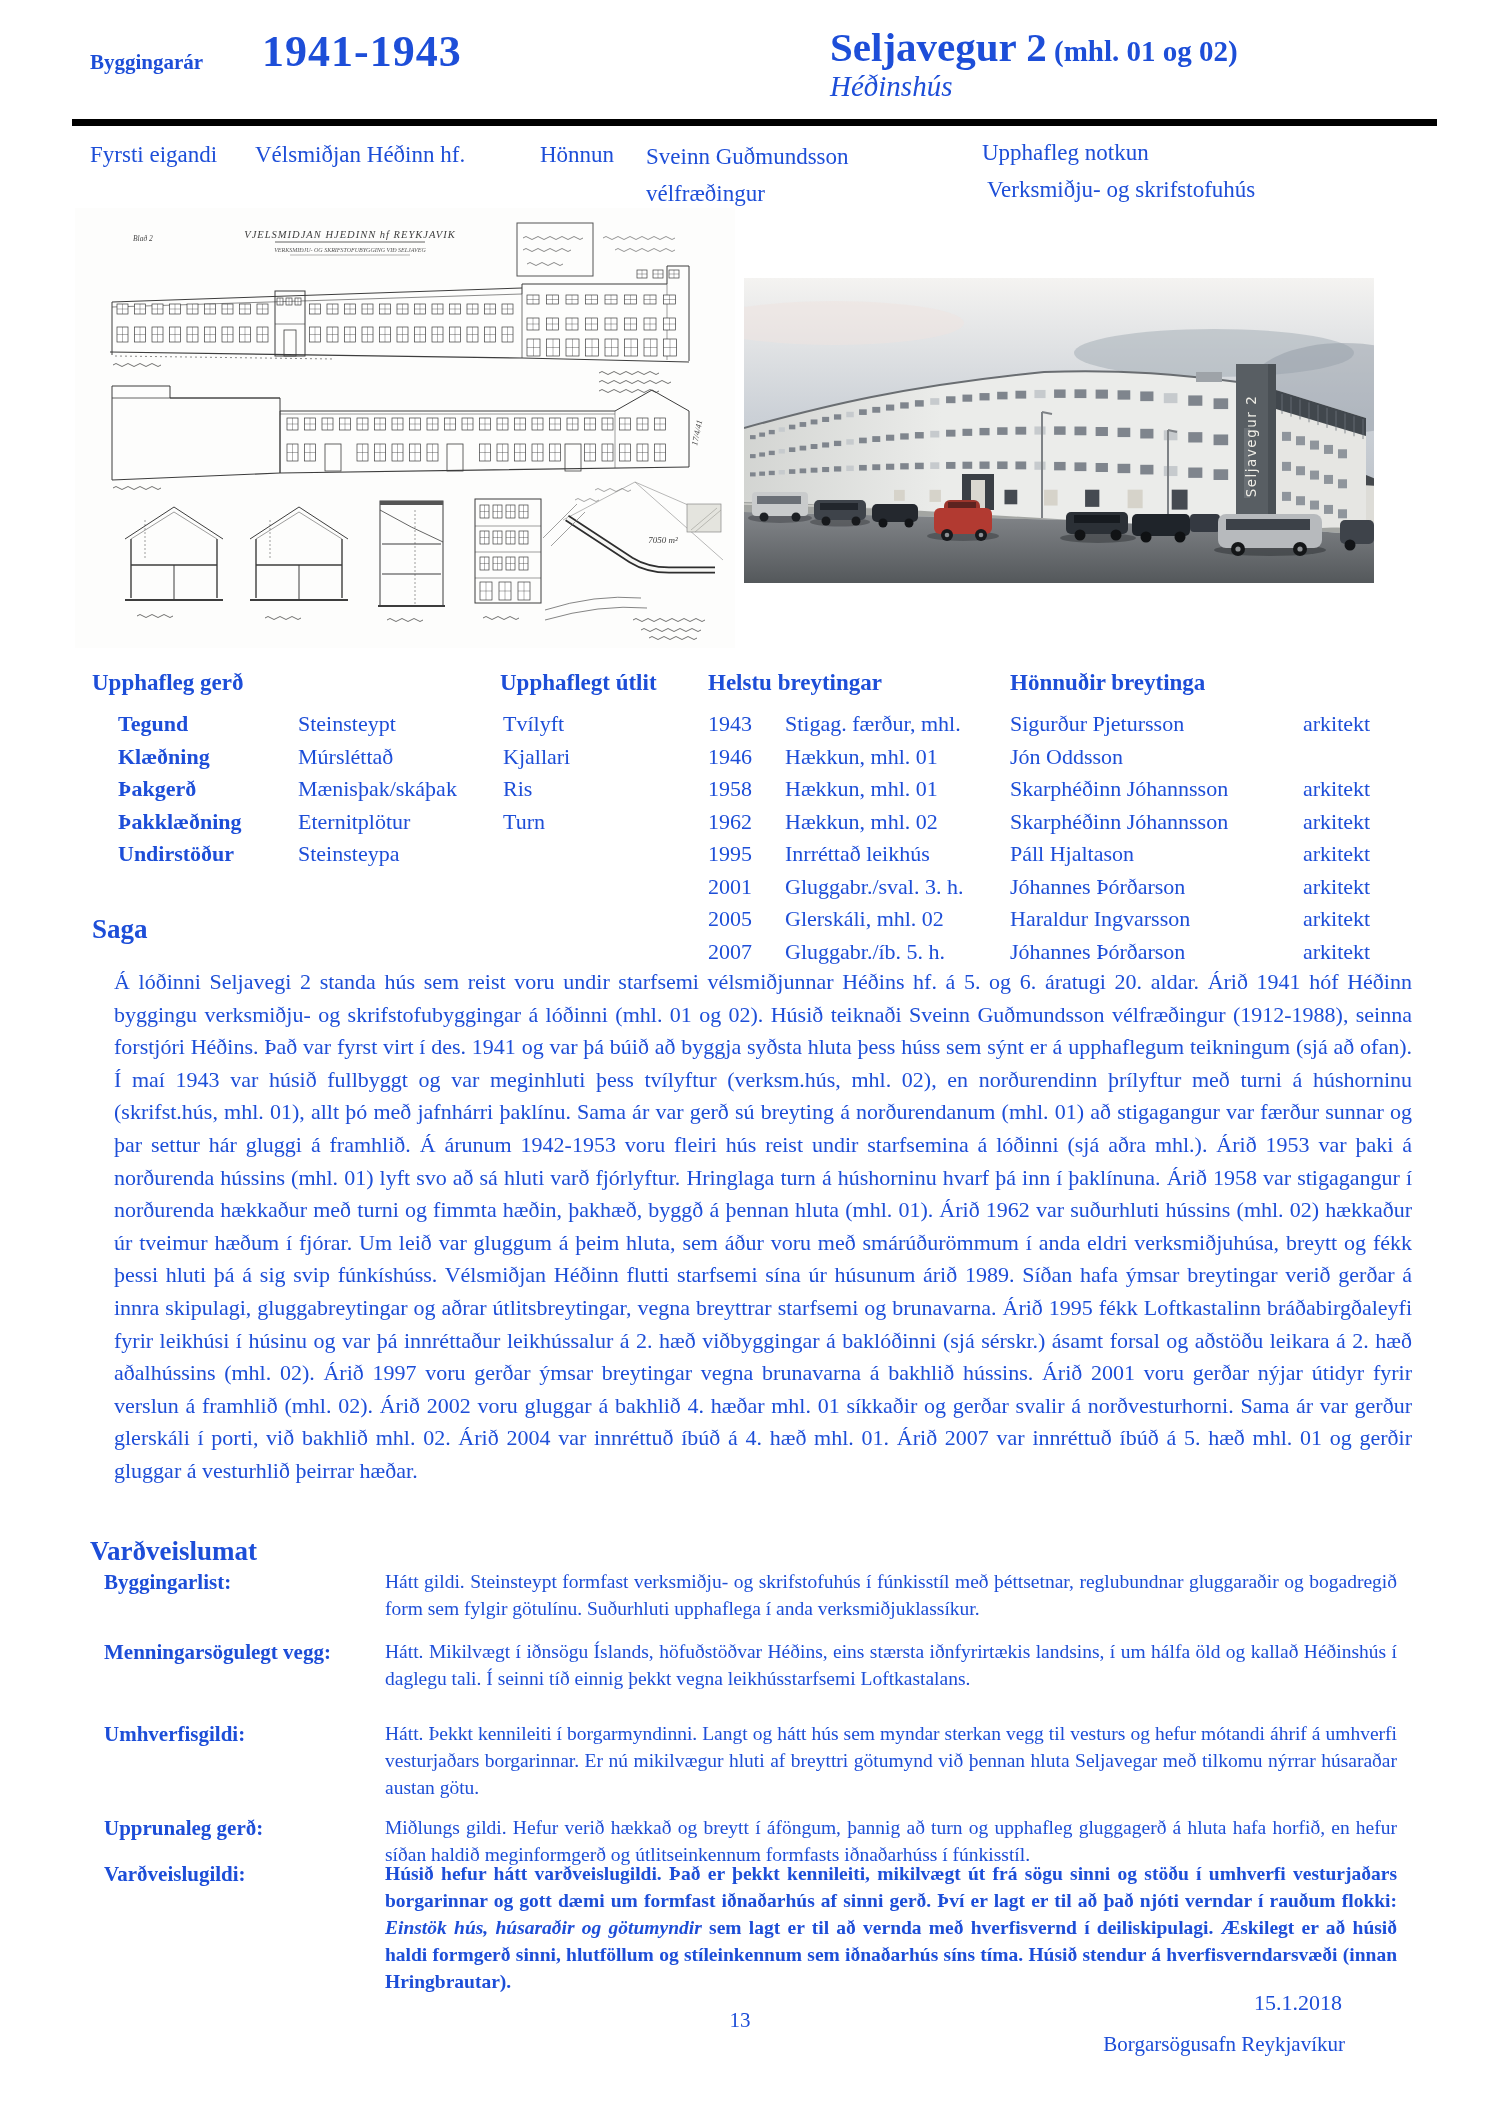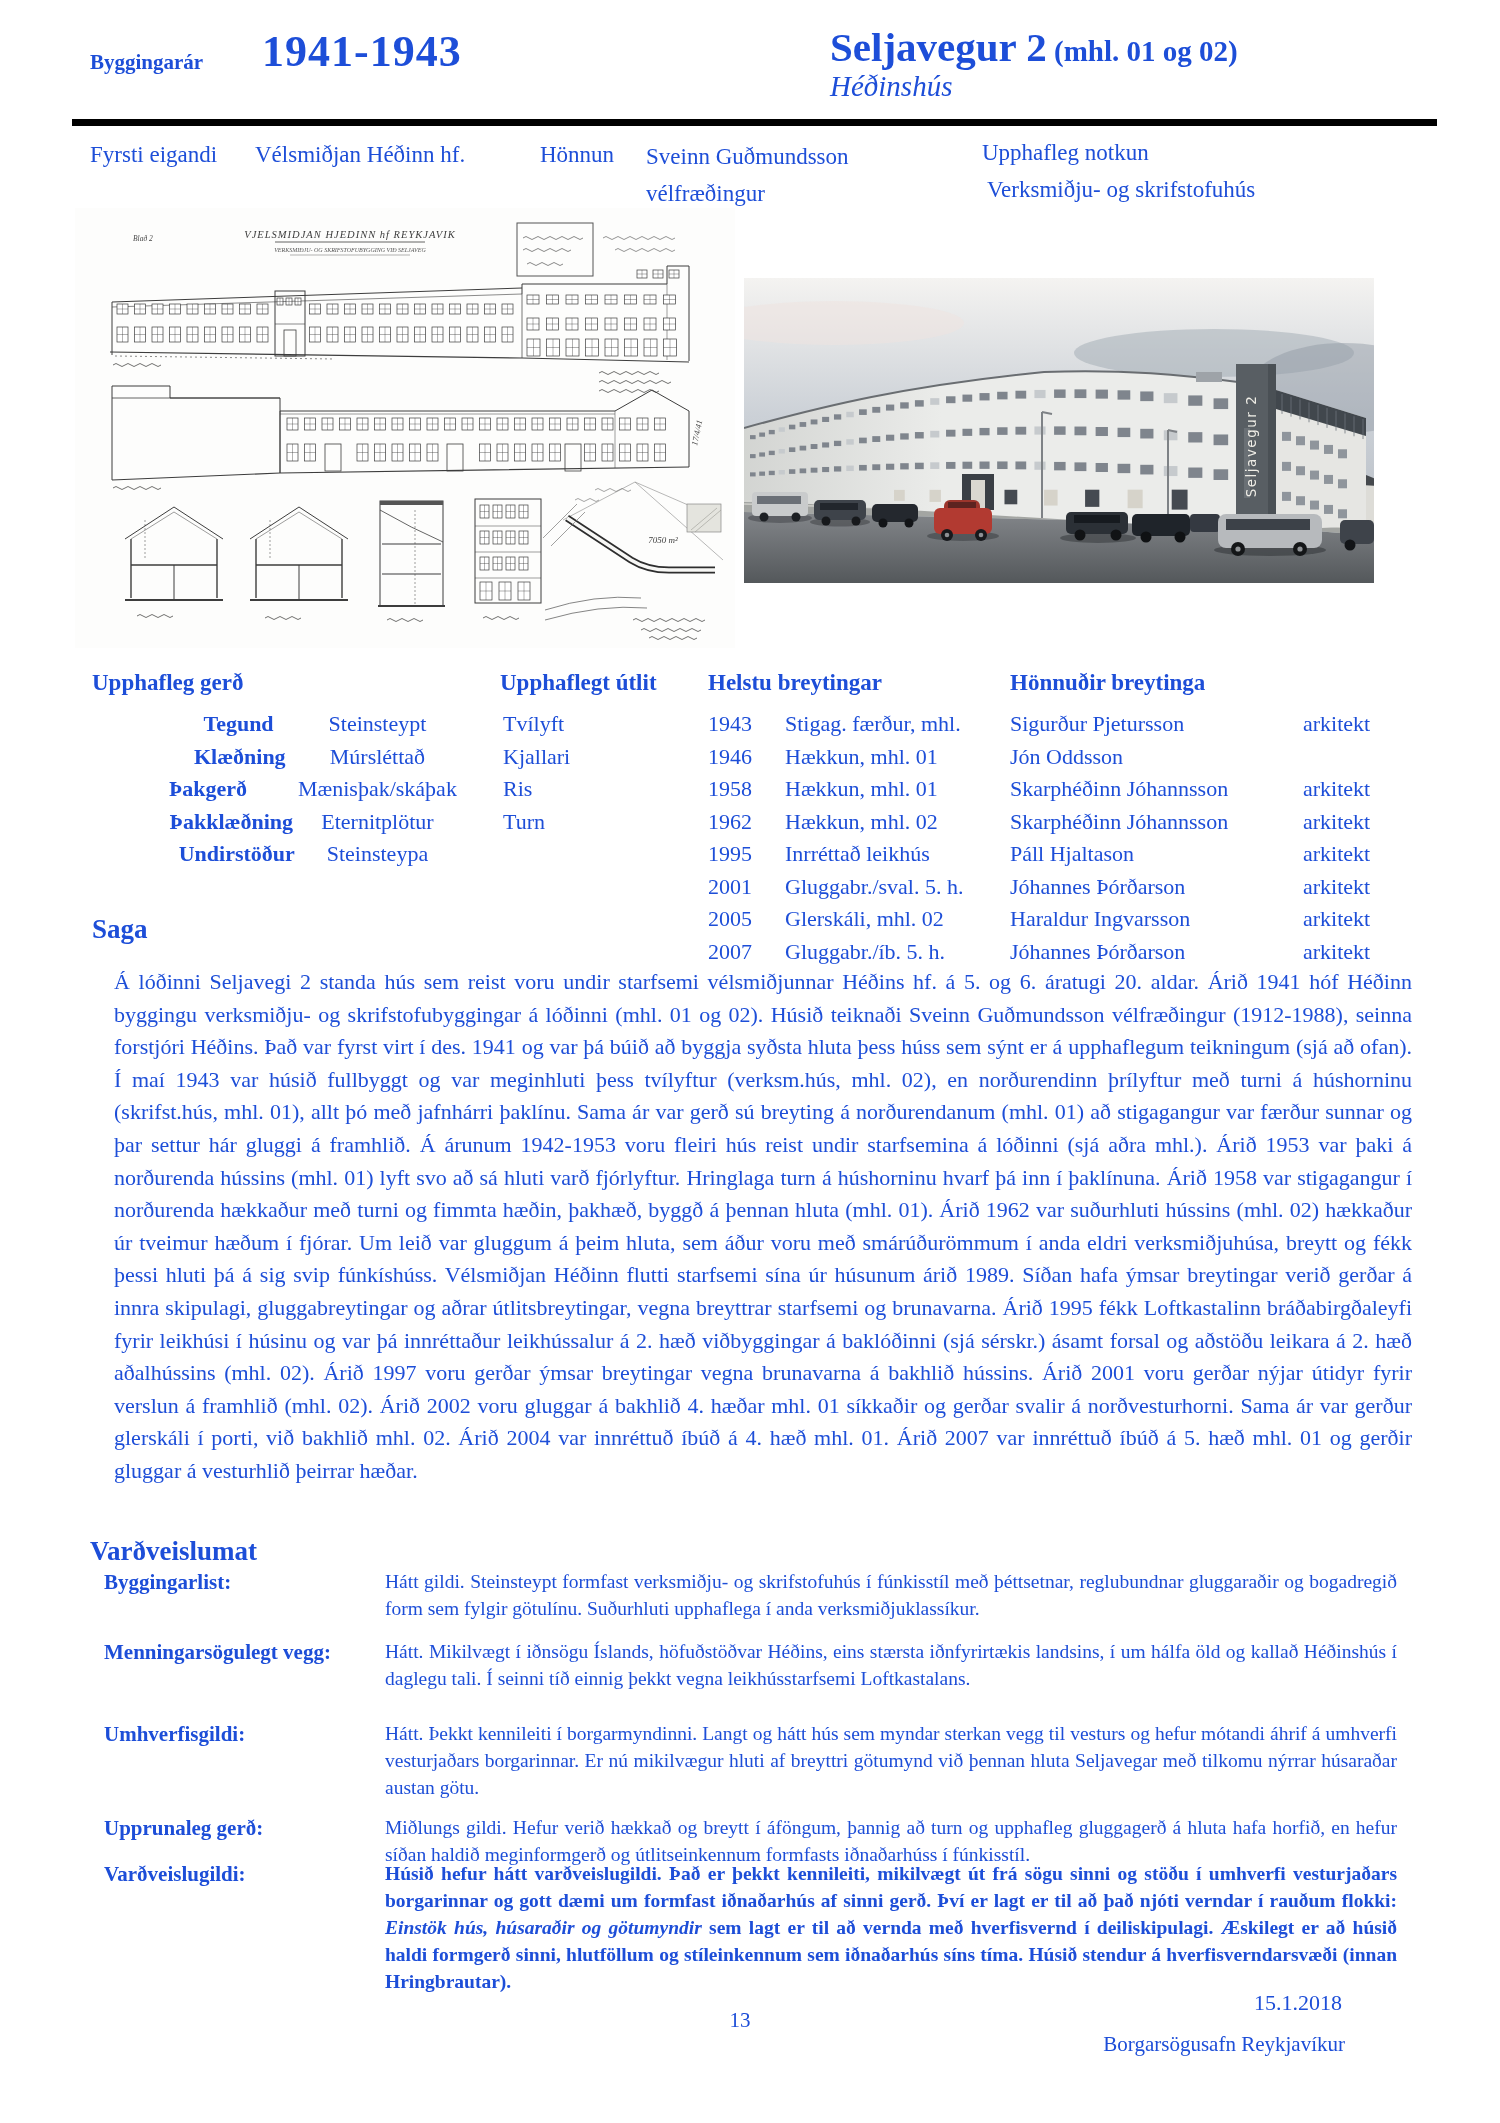--- a/index.html
+++ b/index.html
@@ -783,21 +783,21 @@
           <circle cx="556" cy="271" r="7" fill="#141618"></circle>
         <circle cx="494" cy="271" r="2.6" fill="#909396"></circle>
           <circle cx="556" cy="271" r="2.6" fill="#909396"></circle>
       </g>
       <rect x="596" y="242" width="34" height="24" rx="5" fill="#3e434a"></rect>
       <circle cx="606" cy="267" r="5.5" fill="#121417"></circle>
     </g>
   </svg>
 
   <div class="abs tbl-h" style="left:92px;top:670px;">Upphafleg gerð</div>
-  <div class="abs tbl" style="left:118px;top:708px;text-align:center;">
+  <div class="abs tbl" style="left:118px;top:708px;">
     <div><span class="fm-lb">Tegund</span><span>Steinsteypt</span></div>
     <div><span class="fm-lb">Klæðning</span><span>Múrsléttað</span></div>
     <div><span class="fm-lb">Þakgerð</span><span>Mænisþak/skáþak</span></div>
     <div><span class="fm-lb">Þakklæðning</span><span>Eternitplötur</span></div>
     <div><span class="fm-lb">Undirstöður</span><span>Steinsteypa</span></div>
   </div>
 
   <div class="abs tbl-h" style="left:500px;top:670px;">Upphaflegt útlit</div>
   <div class="abs tbl" style="left:503px;top:708px;">
     <div>Tvílyft</div>
@@ -806,21 +806,21 @@
     <div>Turn</div>
   </div>
 
   <div class="abs tbl-h" style="left:708px;top:670px;">Helstu breytingar</div>
   <div class="abs tbl" style="left:708px;top:708px;width:300px;">
     <div><span class="ch-y">1943</span><span>Stigag. færður, mhl.</span></div>
     <div><span class="ch-y">1946</span><span>Hækkun, mhl. 01</span></div>
     <div><span class="ch-y">1958</span><span>Hækkun, mhl. 01</span></div>
     <div><span class="ch-y">1962</span><span>Hækkun, mhl. 02</span></div>
     <div><span class="ch-y">1995</span><span>Inrréttað leikhús</span></div>
-    <div><span class="ch-y">2001</span><span>Gluggabr./sval. 5. h.</span></div>
+    <div><span class="ch-y">2001</span><span>Gluggabr./sval. 3. h.</span></div>
     <div><span class="ch-y">2005</span><span>Glerskáli, mhl. 02</span></div>
     <div><span class="ch-y">2007</span><span>Gluggabr./íb. 5. h.</span></div>
   </div>
 
   <div class="abs tbl-h" style="left:1010px;top:670px;">Hönnuðir breytinga</div>
   <div class="abs tbl" style="left:1010px;top:708px;width:420px;">
     <div><span class="dg-n">Sigurður Pjetursson</span><span>arkitekt</span></div>
     <div><span class="dg-n">Jón Oddsson</span><span></span></div>
     <div><span class="dg-n">Skarphéðinn Jóhannsson</span><span>arkitekt</span></div>
     <div><span class="dg-n">Skarphéðinn Jóhannsson</span><span>arkitekt</span></div>

